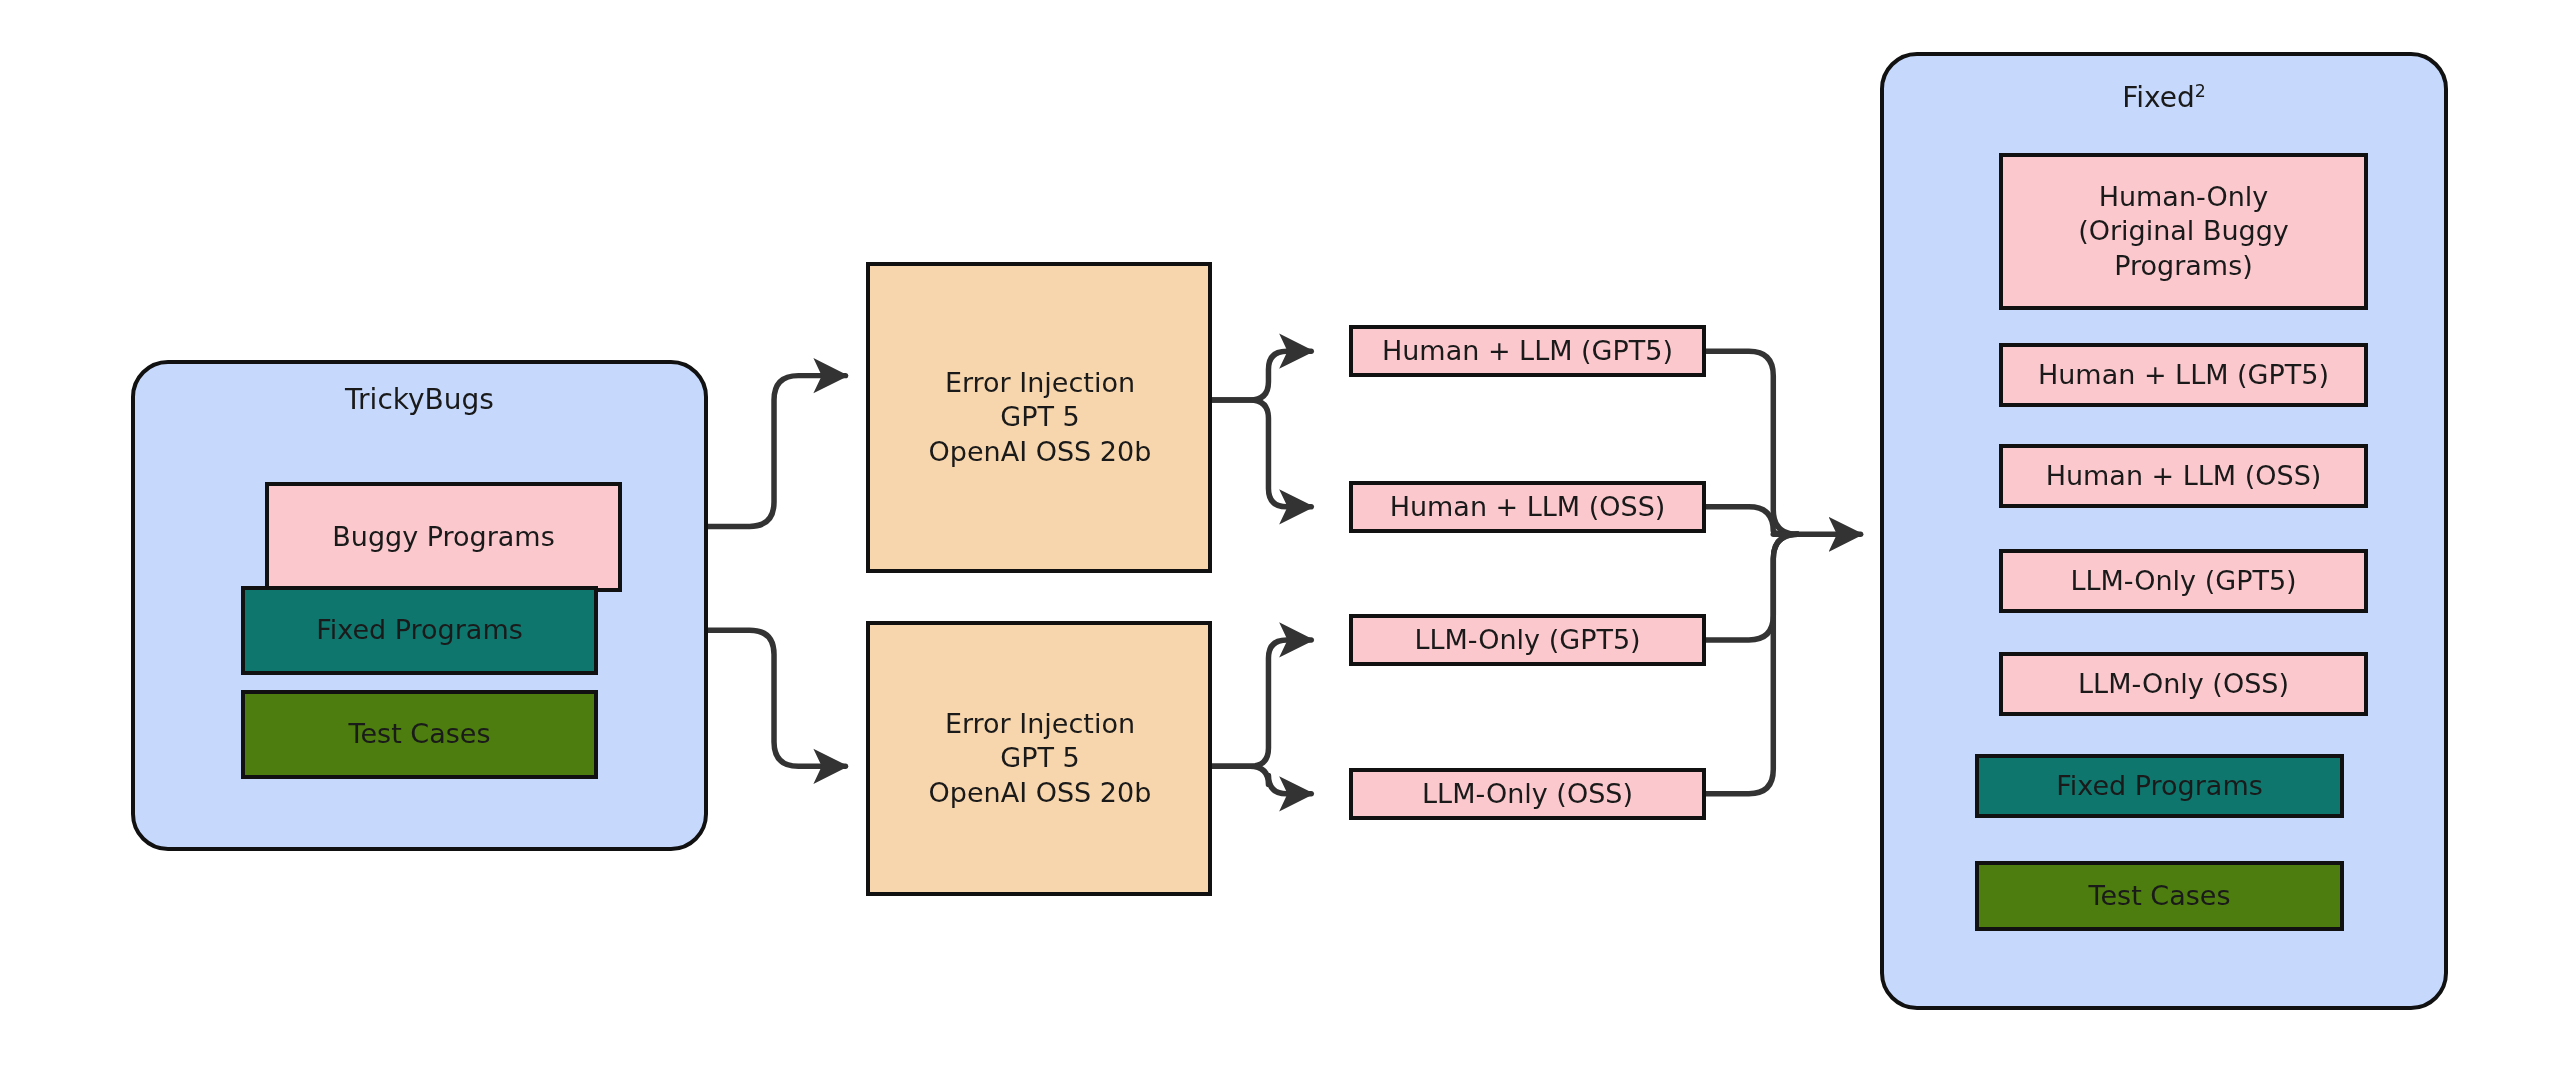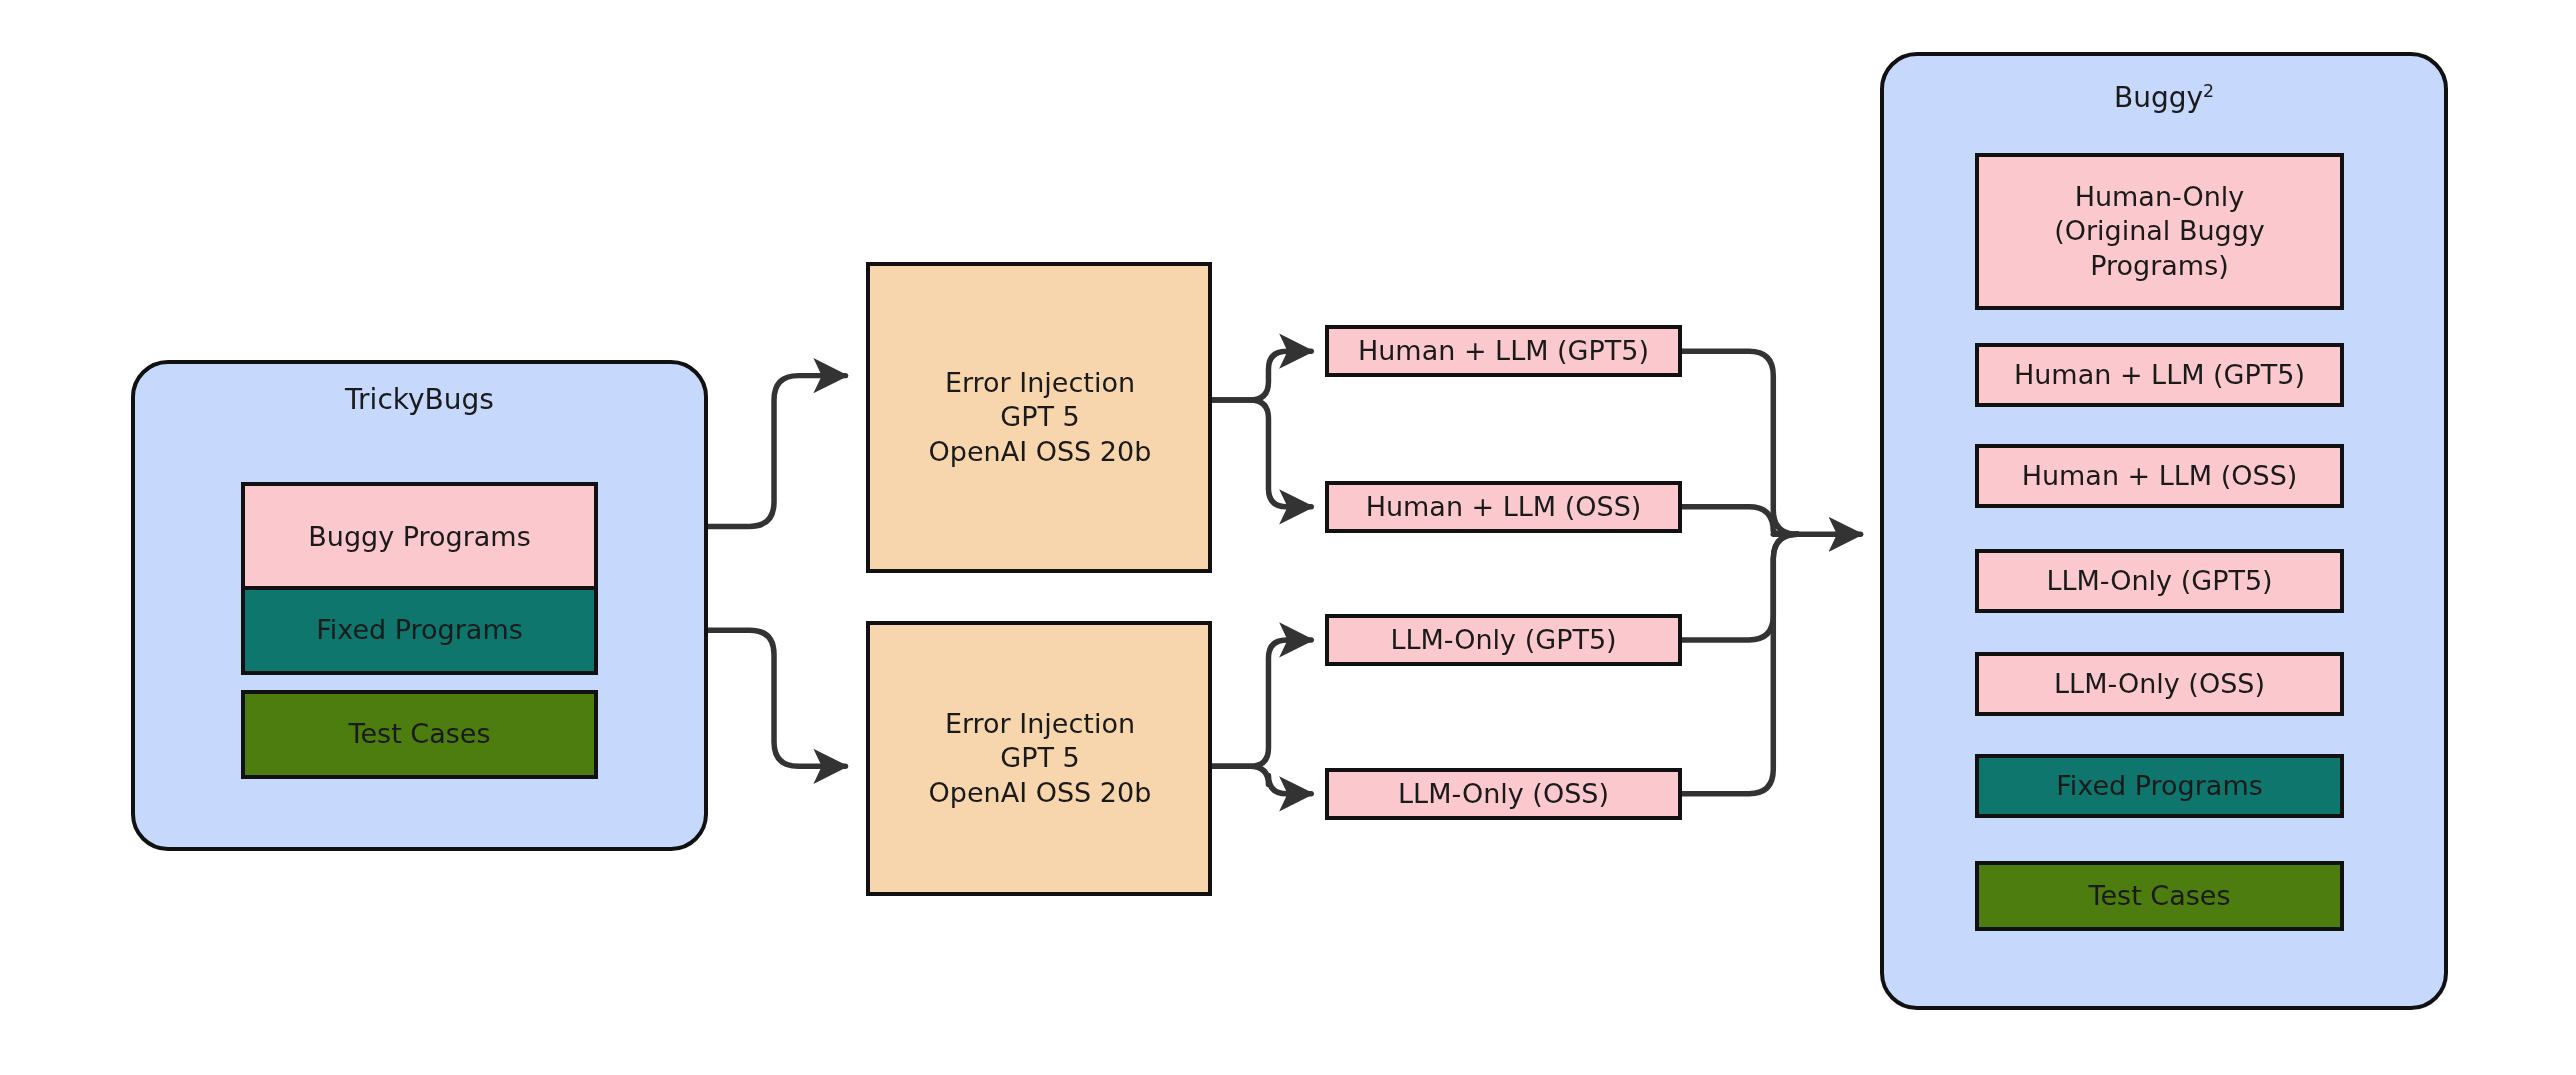--- a/index.html
+++ b/index.html
@@ -44,21 +44,21 @@
     border: 4.3px solid #111111;
     display: flex;
     align-items: center;
     justify-content: center;
     text-align: center;
     font-size: 27px;
     color: #1a1a1a;
     line-height: 1.28;
     padding: 2.4px 6.1px;
   }
-  .fill-pink   { background: #fac8cd; }
+  .fill-pink   { background: #fac8cd; margin-left: 24px; }
   .fill-green  { background: #0f766e; }
   .fill-blue   { background: #4d7c0f; }
   .fill-orange { background: #f8d6ad; padding-left: 8px; }
   .node .multiline { white-space: pre-line; }
   sup { font-size: 0.62em; vertical-align: super; line-height: 0; }
 </style>
 </head>
 <body>
 
 <div id="canvas">
@@ -131,21 +131,21 @@
   <div class="node fill-pink" style="left:1325px; top:614px; width:357px; height:52px;">
     <span>LLM-Only (GPT5)</span>
   </div>
 
   <div class="node fill-pink" style="left:1325px; top:768px; width:357px; height:52px;">
     <span>LLM-Only (OSS)</span>
   </div>
 
   <div class="container-box" style="left:1880px; top:52px; width:568px; height:958px;">
     <div class="container-title" style="top:27px;">
-      <span>Buggy</span><sup>2</sup>
+      <span>Fixed</span><sup>2</sup>
     </div>
   </div>
 
   <div class="node fill-pink multiline" style="left:1975px; top:153px; width:369px; height:157px; white-space:pre-line;">
     <span class="multiline">Human-Only
 (Original Buggy
 Programs)</span>
   </div>
 
   <div class="node fill-pink" style="left:1975px; top:343px; width:369px; height:64px;">

